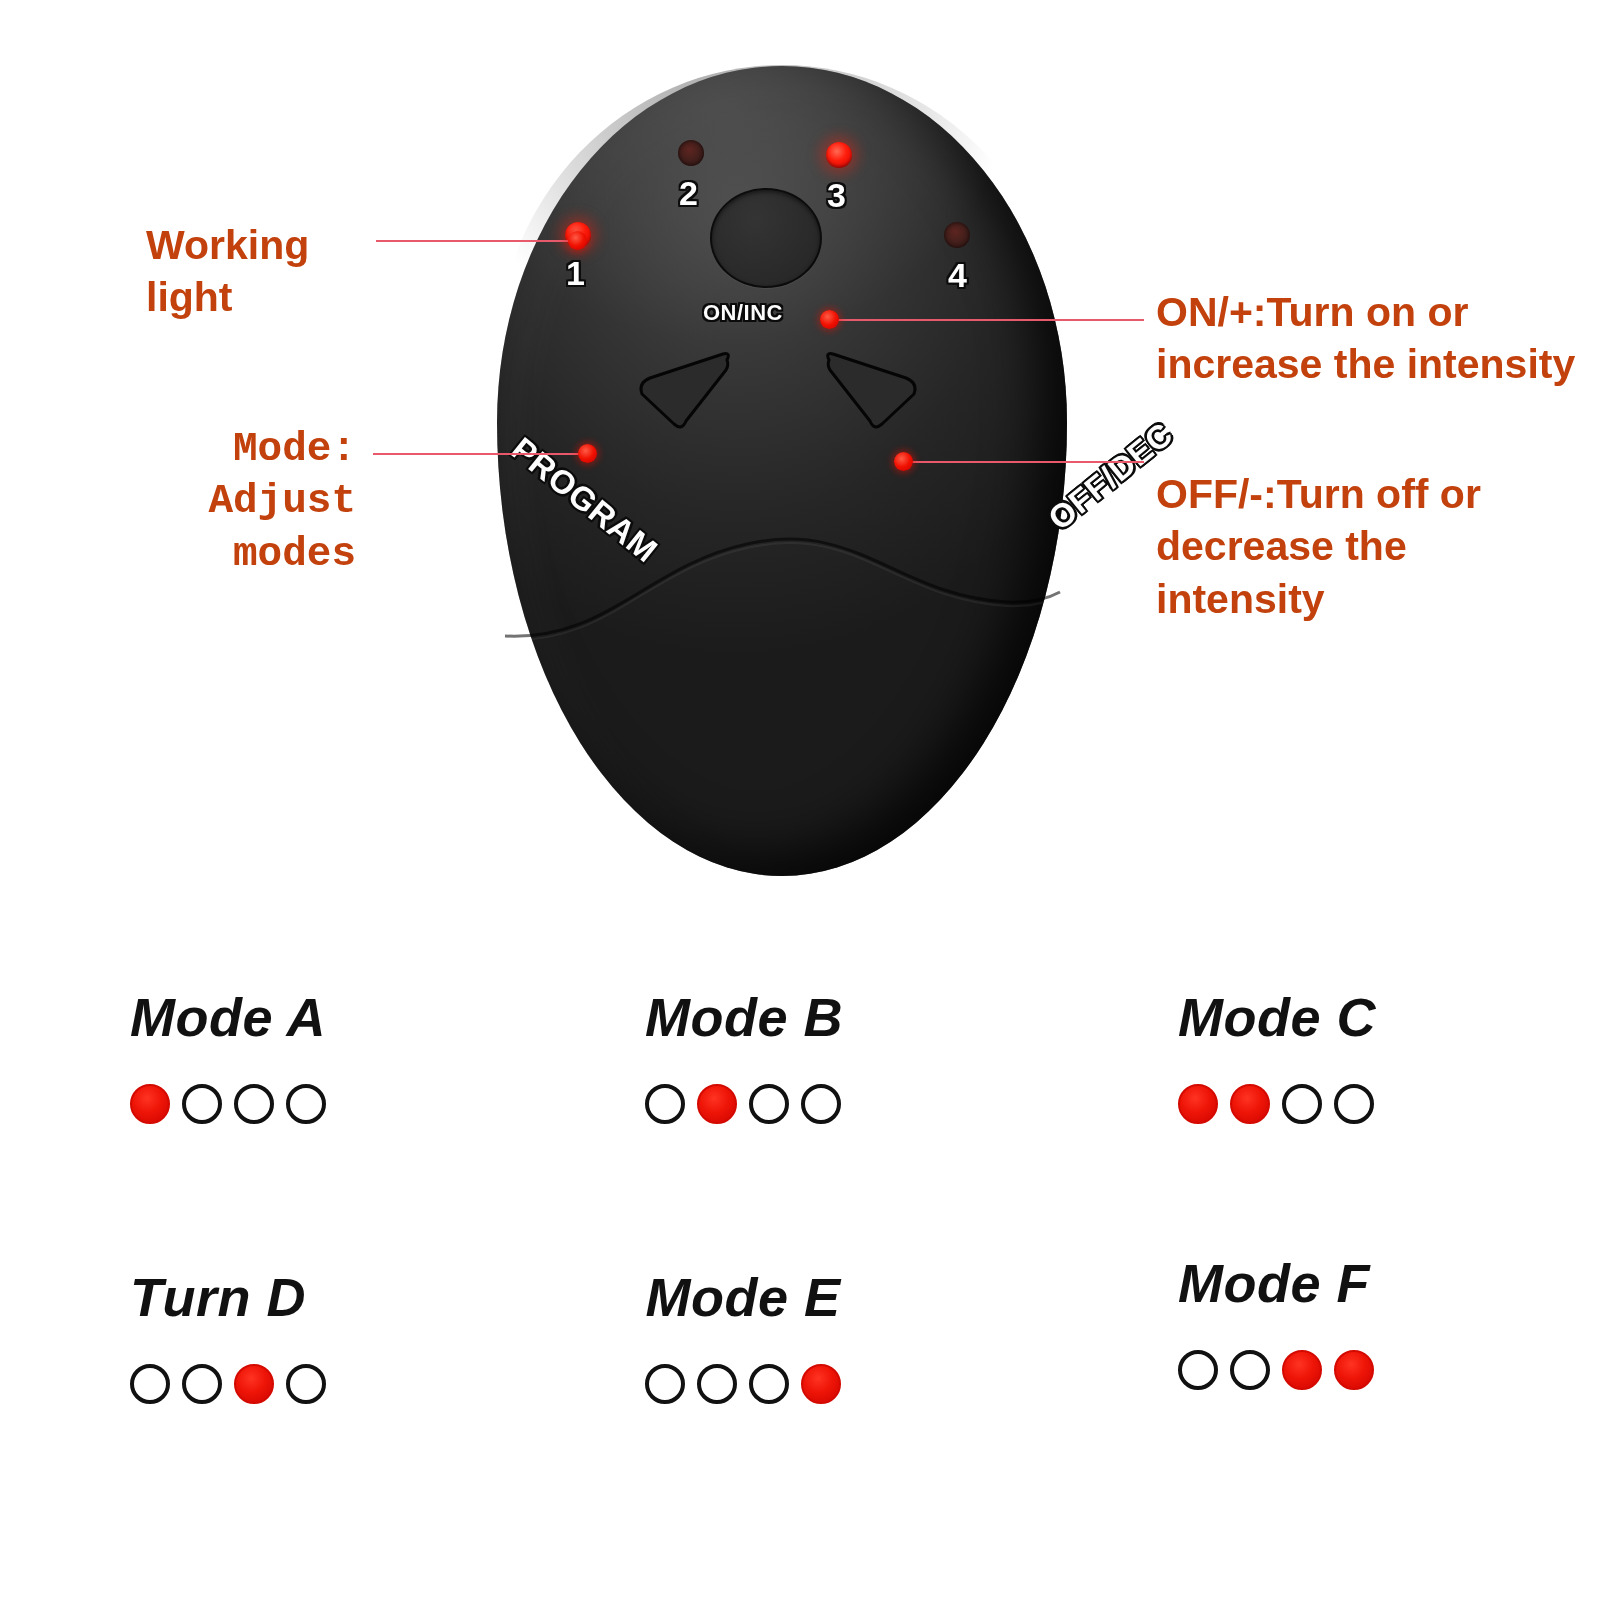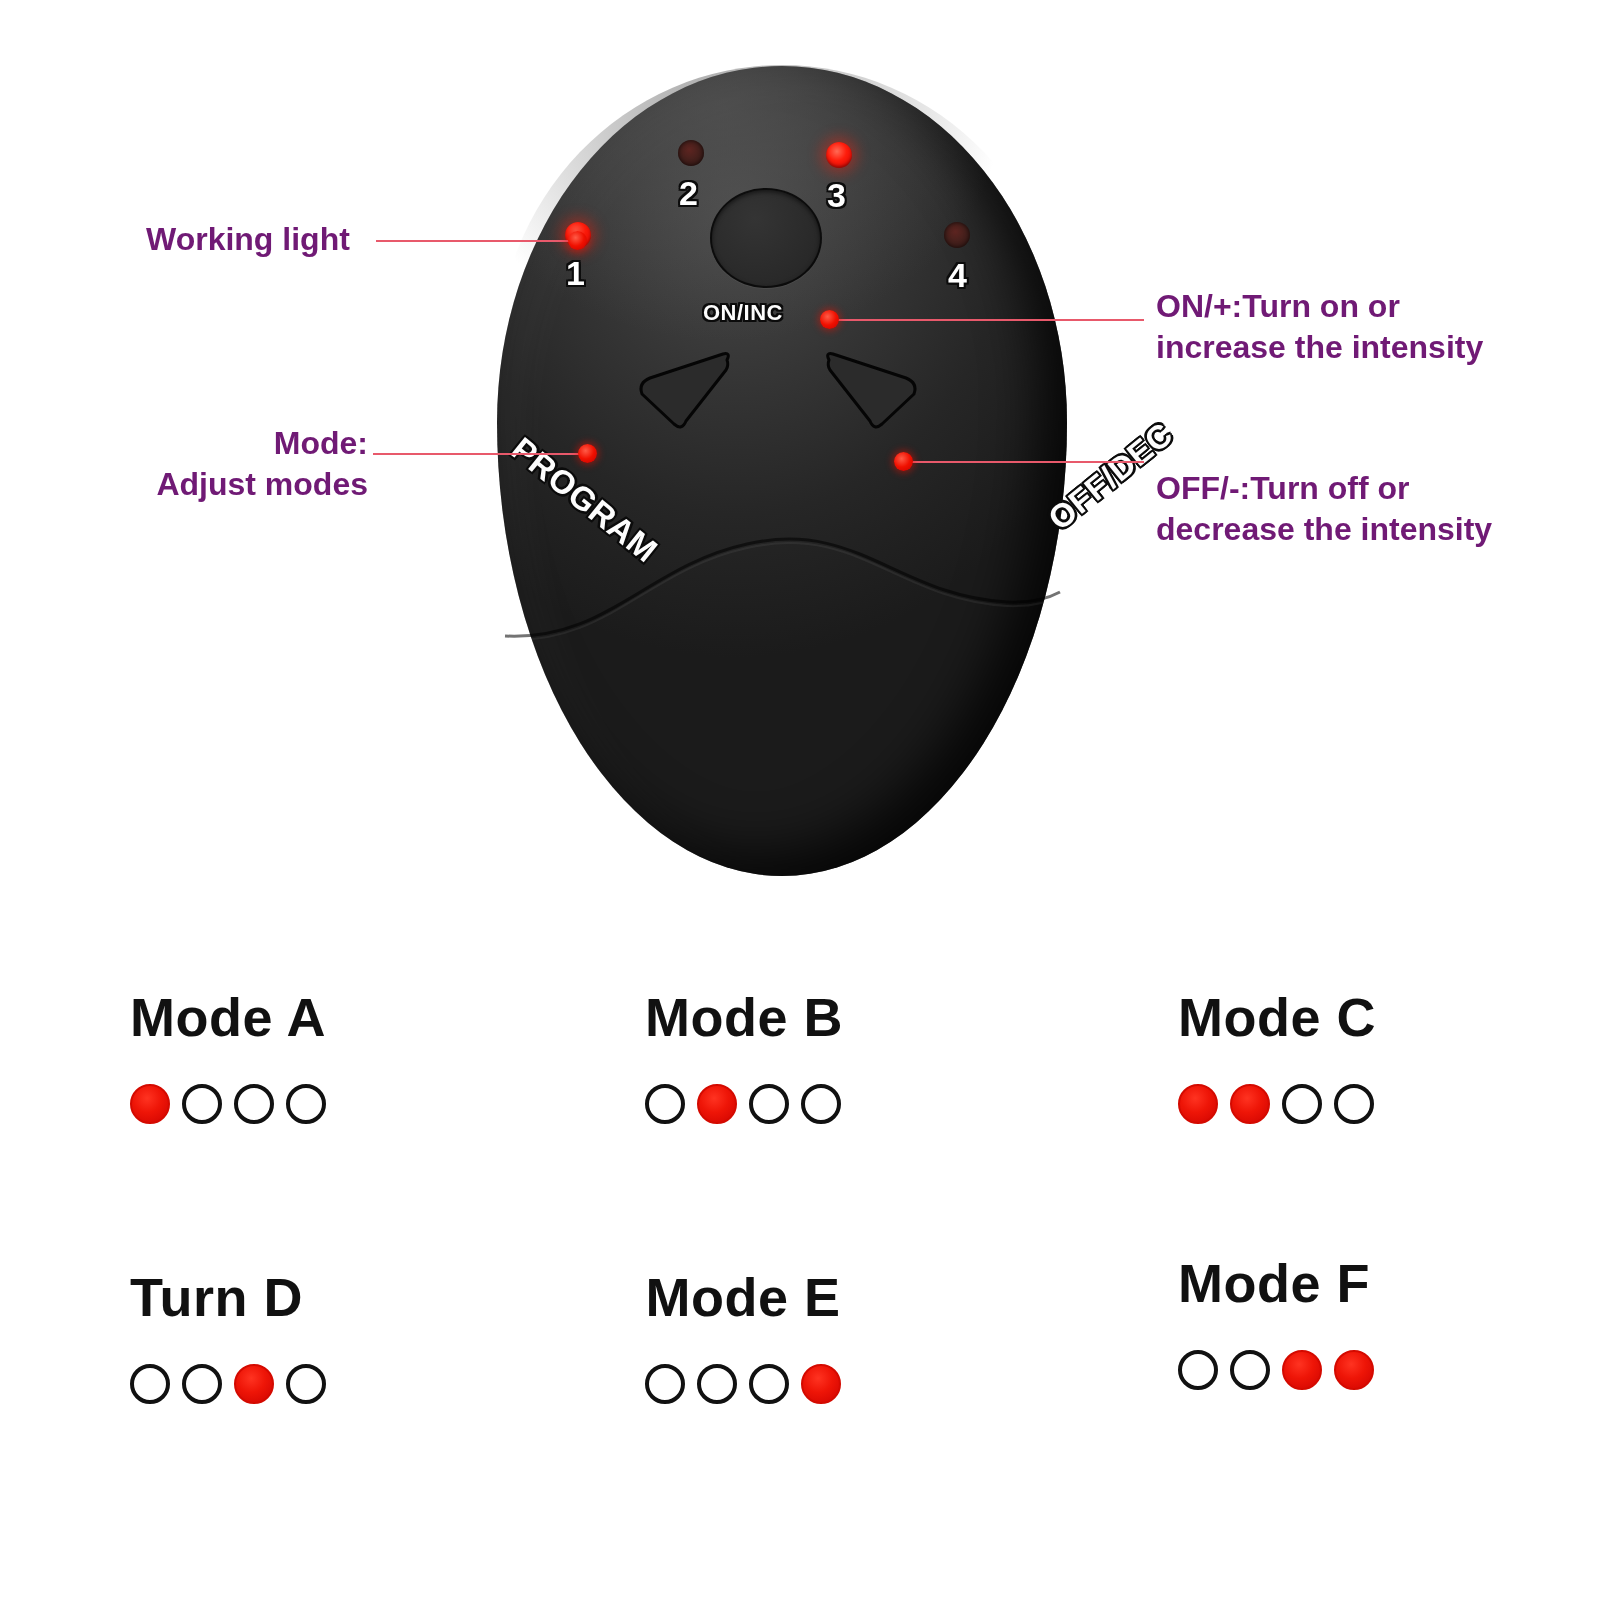--- a/index.html
+++ b/index.html
@@ -126,35 +126,36 @@
   }
   .callout-dot {
     position: absolute;
     width: 19px; height: 19px;
     border-radius: 50%;
     background: radial-gradient(circle at 40% 35%, #ff5b47 0%, #f01000 50%, #c20000 100%);
     box-shadow: 0 0 7px 2px rgba(240,16,0,.45);
   }
   .callout-text {
     position: absolute;
-    font-size: 32px;
+    font-size: 41px;
     font-weight: 600;
     line-height: 1.28;
-    color: #701a75;
+    color: #c2410c;
     white-space: pre-line;
   }
   .callout-text.right-align { text-align: right; }
 
   
   #modes {
     position: absolute;
     left: 0;
     top: 960px;
     width: 1268px;
     height: 620px;
+    font-style: italic;
   }
   .mode-cell { position: absolute; }
   .mode-title {
     font-size: 54px;
     font-weight: 700;
     color: #111;
     letter-spacing: .5px;
     line-height: 1;
     white-space: nowrap;
   }
@@ -214,21 +215,21 @@
   <div class="engrave" id="label-oninc">ON/INC</div>
   <div class="engrave" id="label-program">PROGRAM</div>
   <div class="engrave" id="label-offdec">OFF/DEC</div>
 
   <div class="callout-line" style="left:376px; top:240px; width:198px;"></div>
   <div class="callout-dot" style="left:568px; top:231px;"></div>
   <div class="callout-text" style="left:146px; top:219px; width:226px;">Working light</div>
 
   <div class="callout-line" style="left:373px; top:453px; width:212px;"></div>
   <div class="callout-dot" style="left:578px; top:444px;"></div>
-  <div class="callout-text right-align" style="left:120px; top:423px; width:248px;">Mode:
+  <div class="callout-text right-align" style="left:108px; top:423px; width:248px;font-family:Liberation Mono, monospace;">Mode:
 Adjust modes</div>
 
   <div class="callout-line" style="left:828px; top:319px; width:316px;"></div>
   <div class="callout-dot" style="left:820px; top:310px;"></div>
   <div class="callout-text" style="left:1156px; top:286px; width:420px;">ON/+:Turn on or
 increase the intensity</div>
 
   <div class="callout-line" style="left:902px; top:461px; width:242px;"></div>
   <div class="callout-dot" style="left:894px; top:452px;"></div>
   <div class="callout-text" style="left:1156px; top:468px; width:420px;">OFF/-:Turn off or

